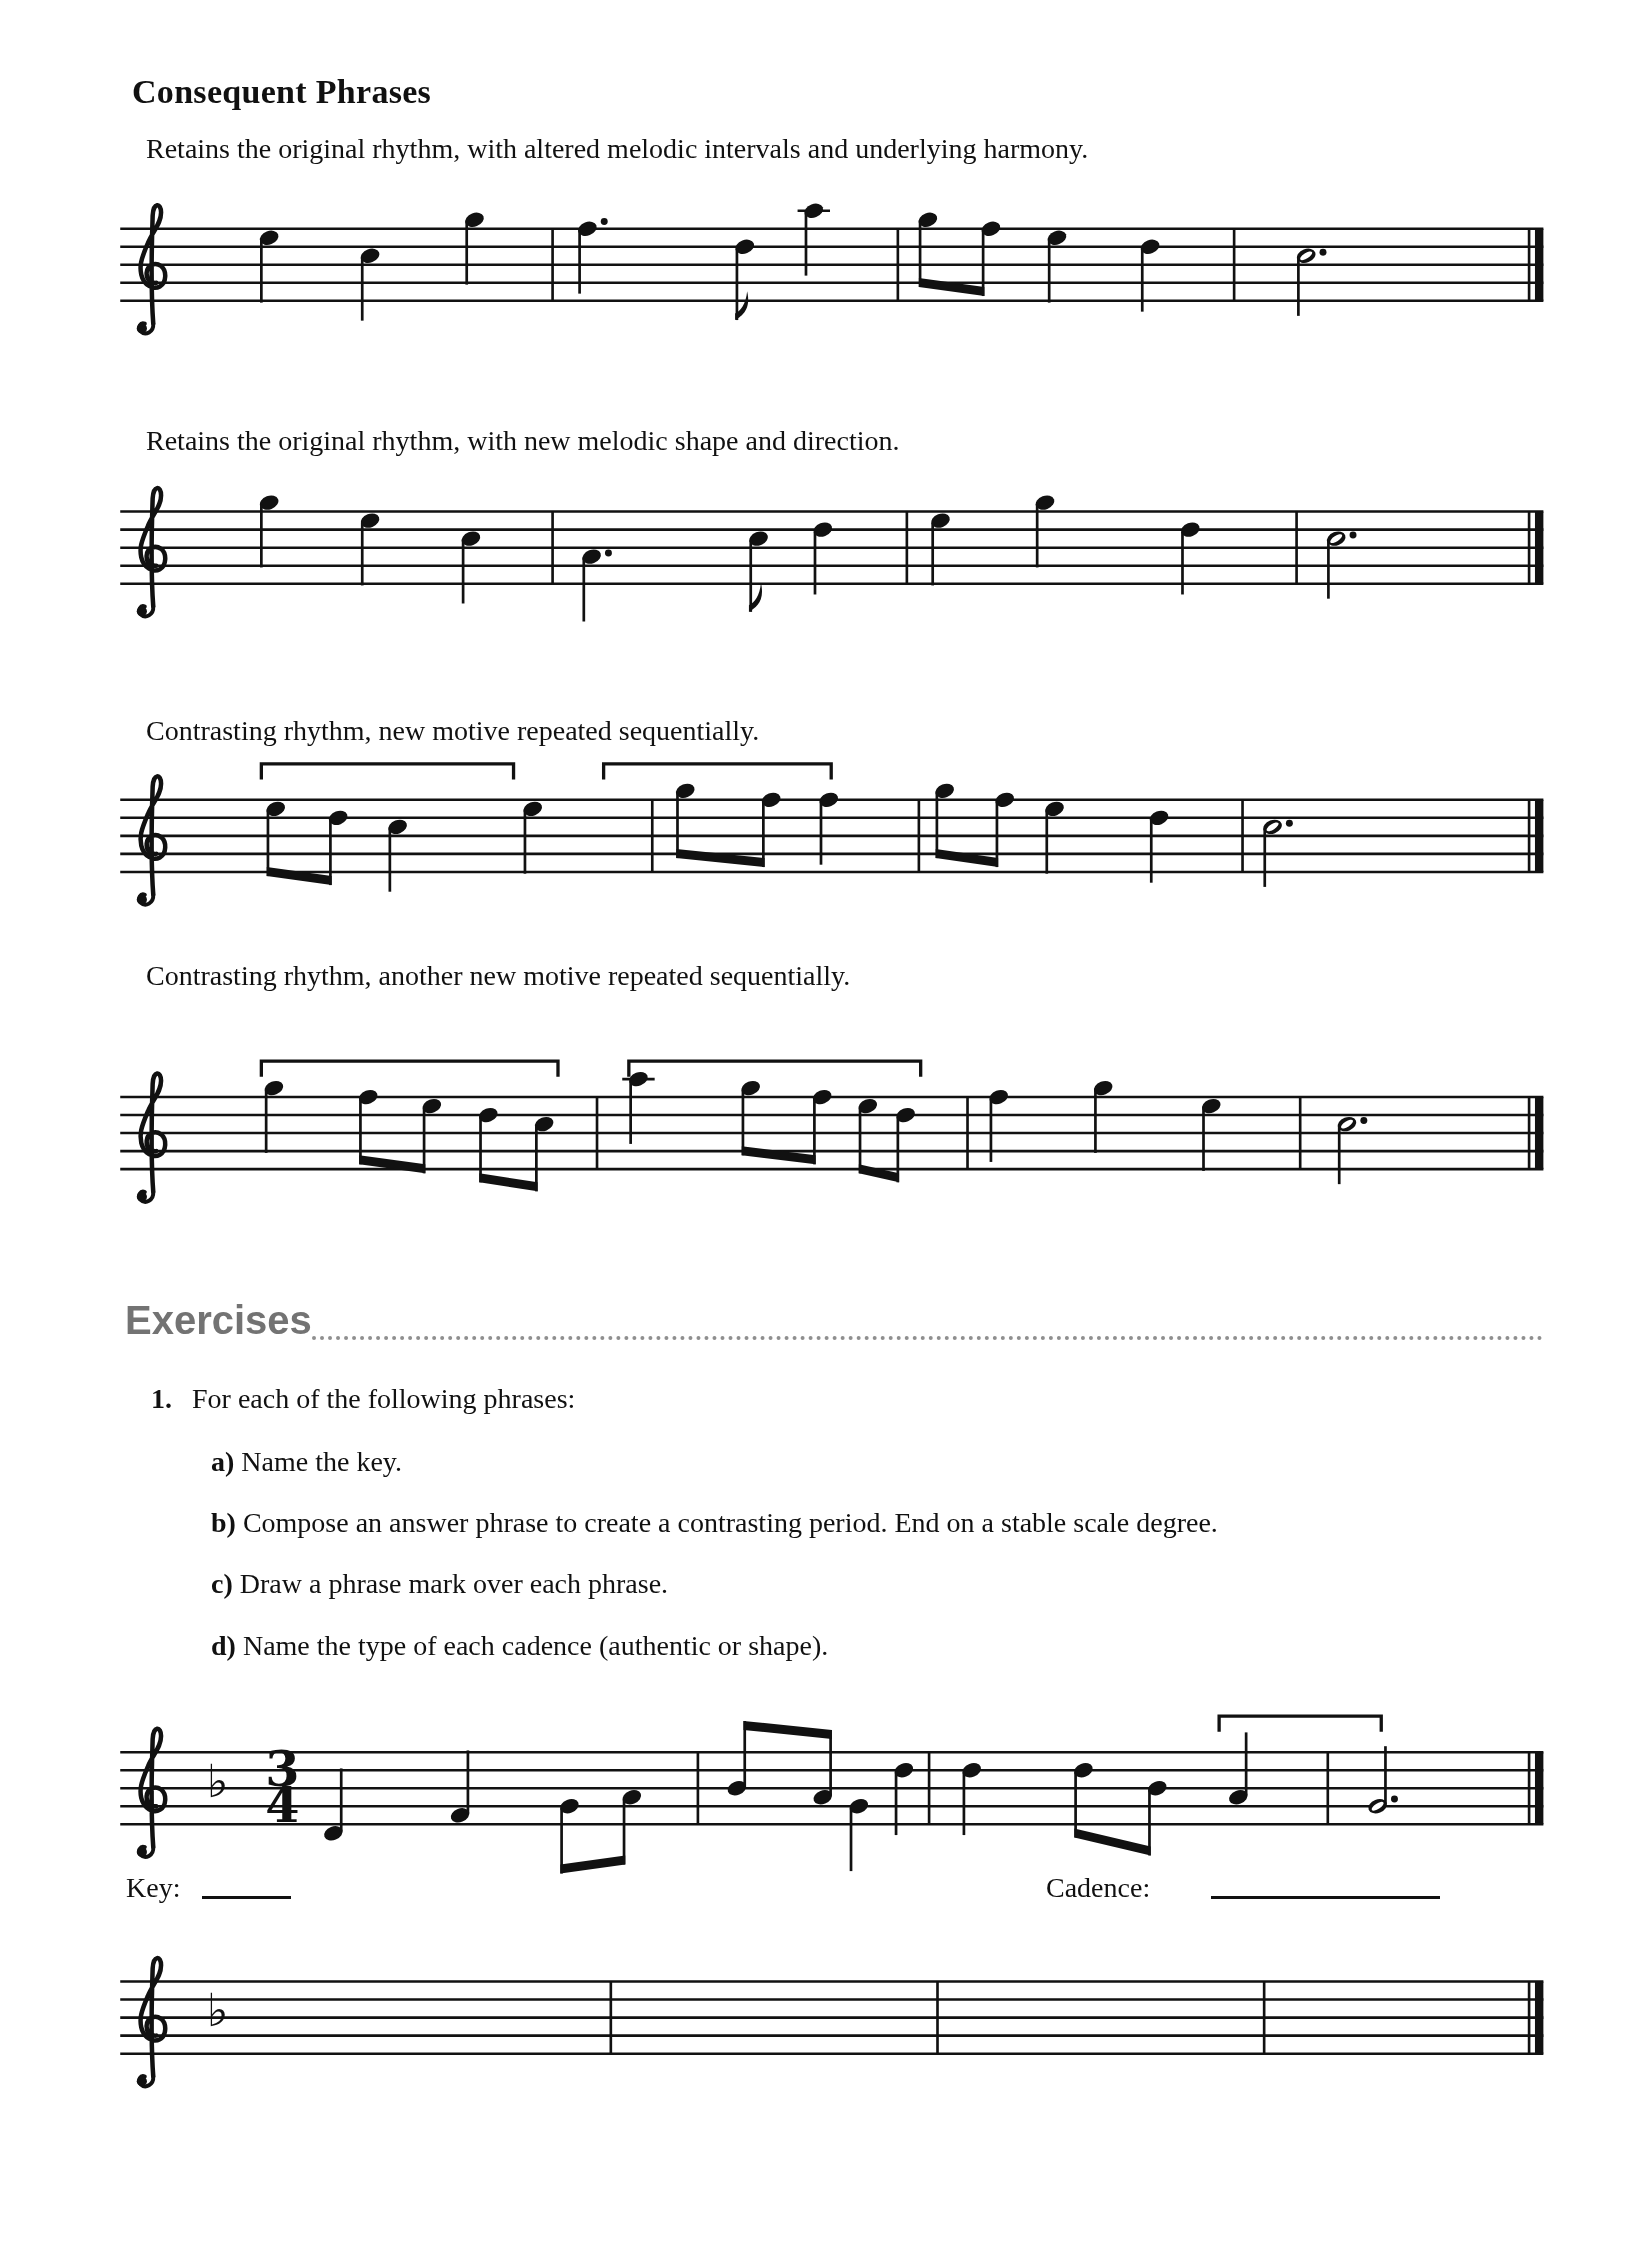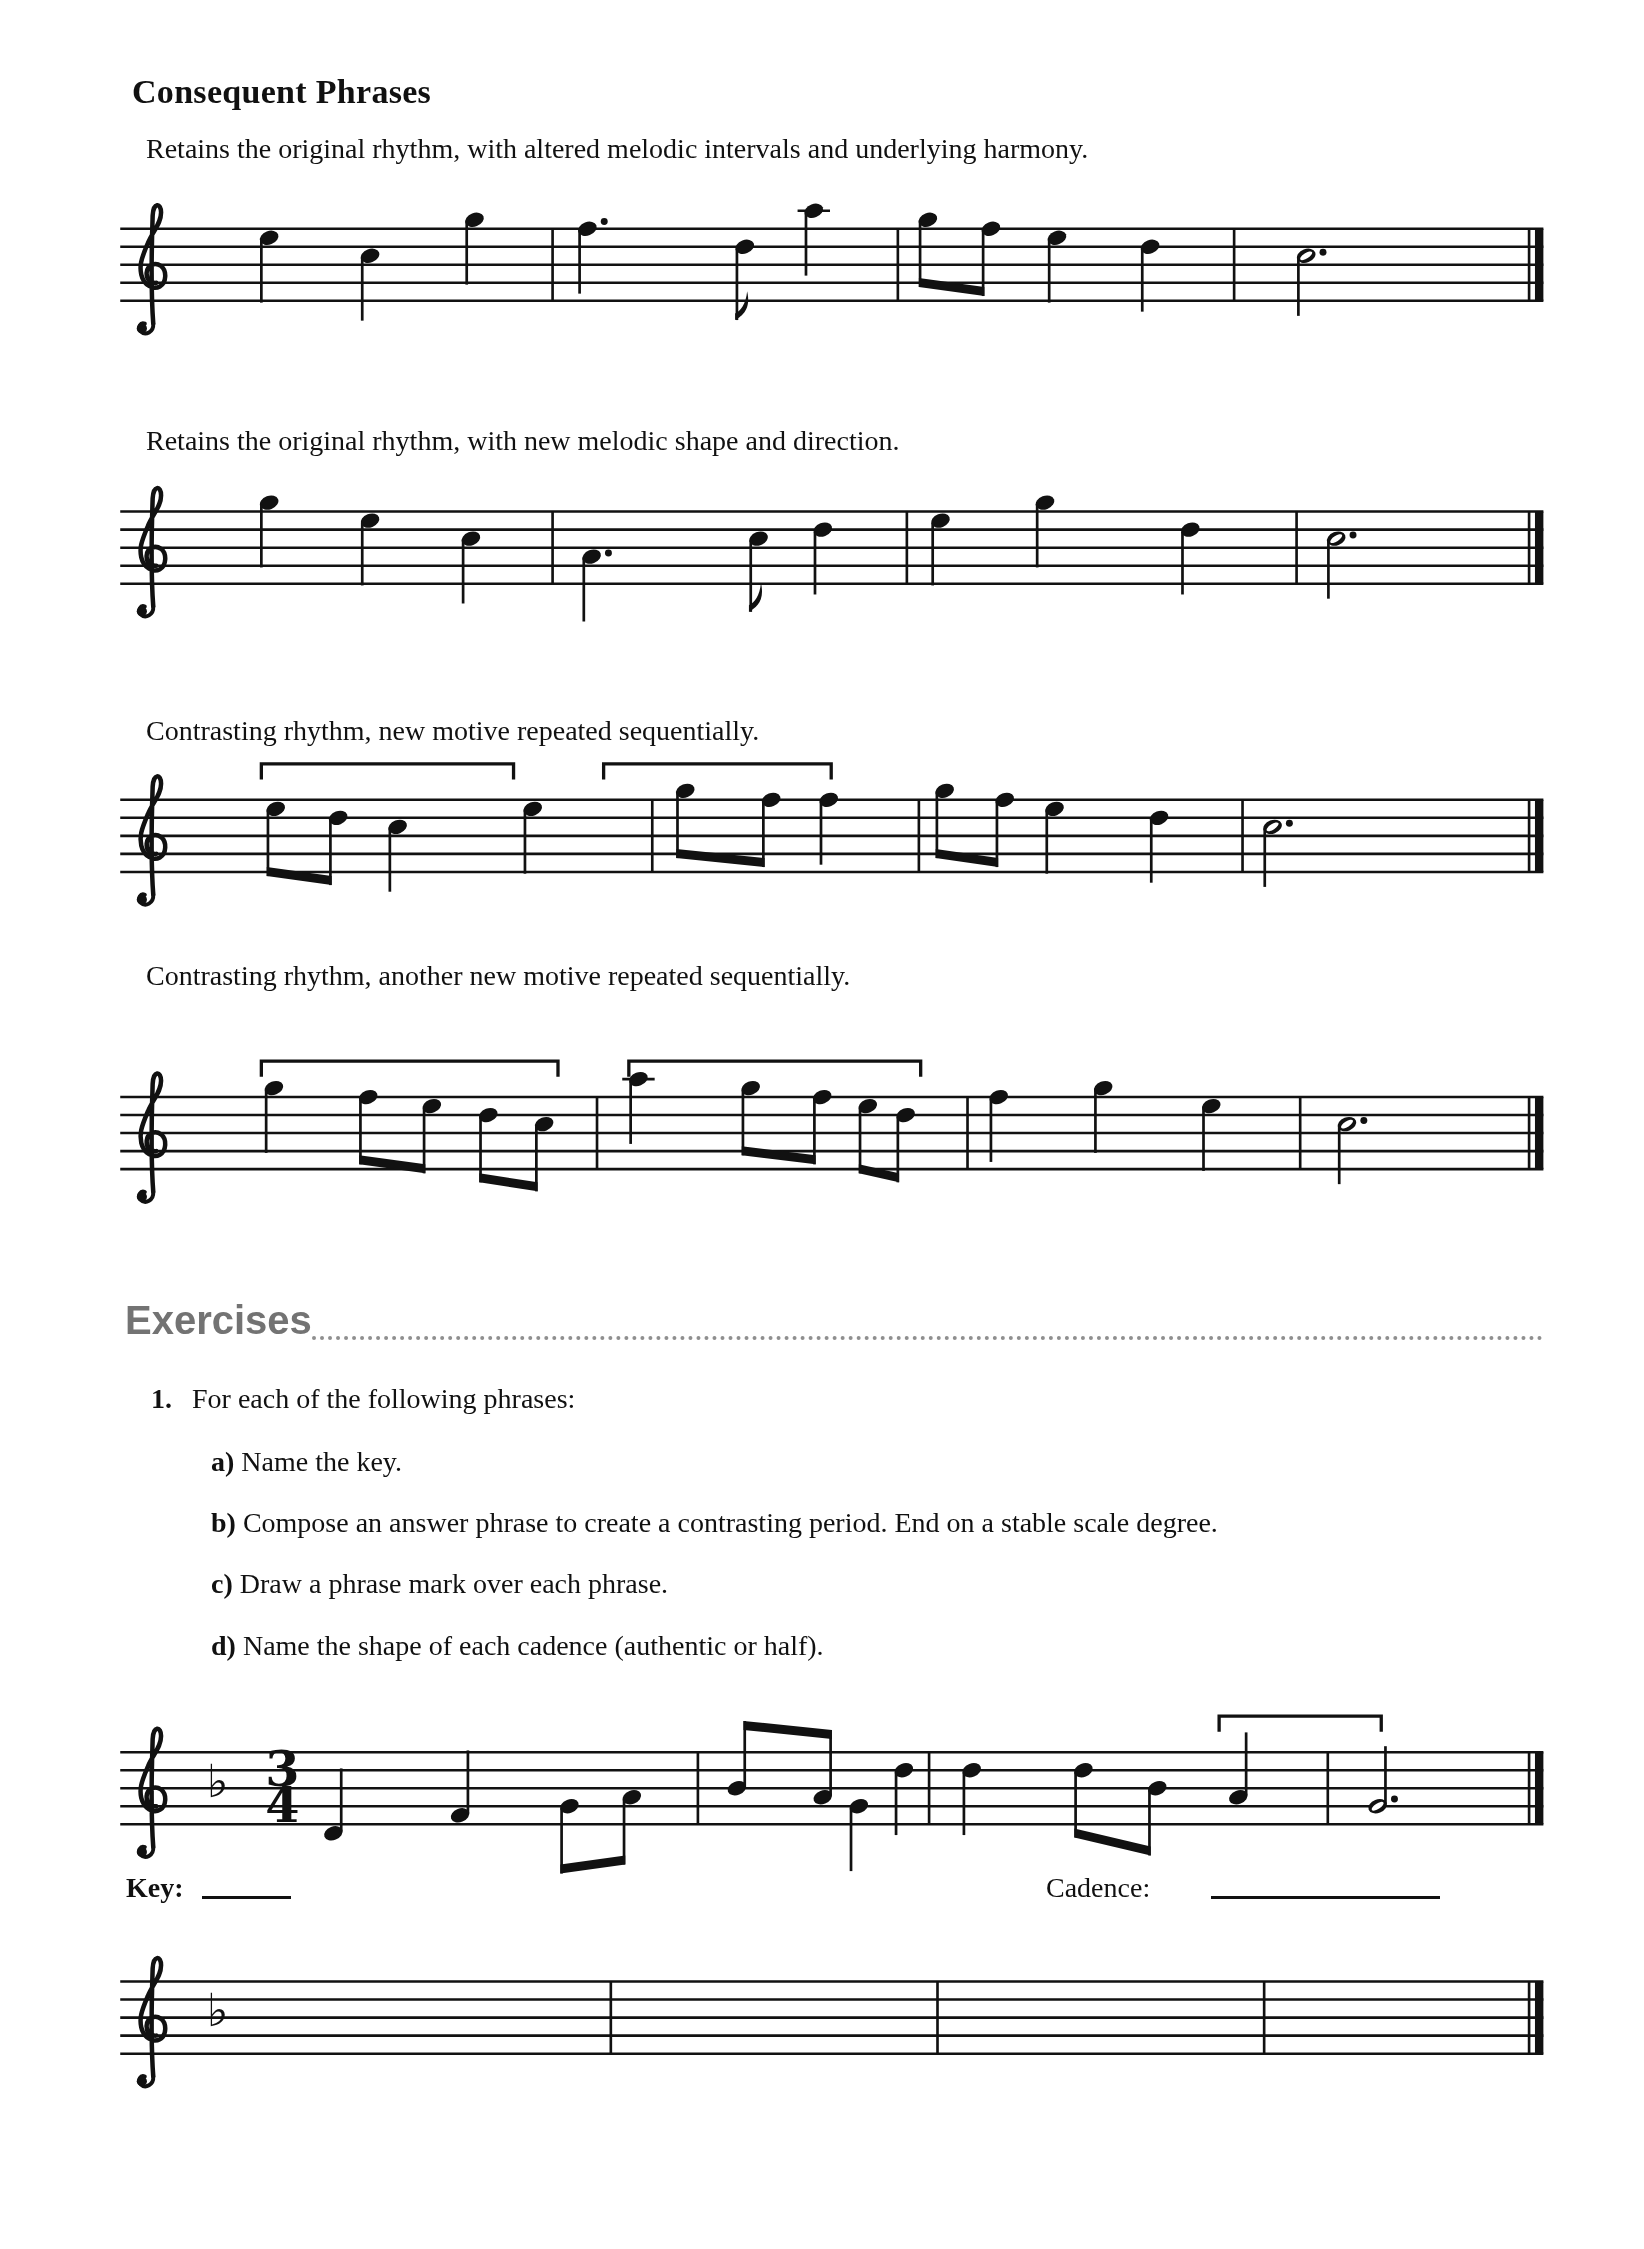--- a/index.html
+++ b/index.html
@@ -17,21 +17,21 @@
     left:125px;top:1298px;font-family:"Liberation Sans", sans-serif;
     font-size:40px;font-weight:bold;color:#737373;letter-spacing:0px;
   }
   .dotted-rule{left:312px;top:1336px;width:1231px;height:0;border-top:4.8px dotted #8f8f8f;}
   .item-number{left:151px;top:1383px;font-size:28px;font-weight:bold;}
   .item-text{left:192px;top:1383px;font-size:28px;}
   .subitem{font-size:28px;left:211px;white-space:nowrap;}
   .subitem b{font-weight:bold;}
   #sub-a{top:1446px;} #sub-b{top:1507px;} #sub-c{top:1568px;font-family:Liberation Serif, serif;} #sub-d{top:1630px;}
   .field-label{font-size:28px;}
-  #key-label{left:126px;top:1872px;font-weight:bold;}
+  #key-label{left:126px;top:1872px;}
   #cadence-label{left:1046px;top:1872px;}
   .write-line{height:3px;background:#111;}
   #key-line{left:202px;top:1896px;width:89px;}
   #cadence-line{left:1211px;top:1896px;width:229px;}
 </style>
 </head>
 <body>
 
 <div class="abs section-heading">Consequent Phrases</div>
 
@@ -434,20 +434,20 @@
 <div class="abs subitem" id="sub-b">
   <b>b)</b>
   <span>Compose an answer phrase to create a contrasting period. End on a stable scale degree.</span>
 </div>
 <div class="abs subitem" id="sub-c">
   <b>c)</b>
   <span>Draw a phrase mark over each phrase.</span>
 </div>
 <div class="abs subitem" id="sub-d">
   <b>d)</b>
-  <span>Name the shape of each cadence (authentic or half).</span>
+  <span>Name the type of each cadence (authentic or shape).</span>
 </div>
 
 <div class="abs field-label" id="key-label">Key:</div>
 <div class="abs write-line" id="key-line"></div>
 <div class="abs field-label" id="cadence-label">Cadence:</div>
 <div class="abs write-line" id="cadence-line"></div>
 
 
 </body></html>

